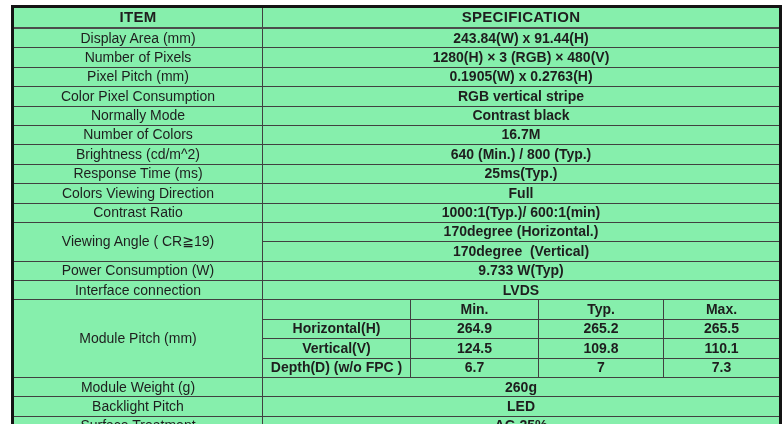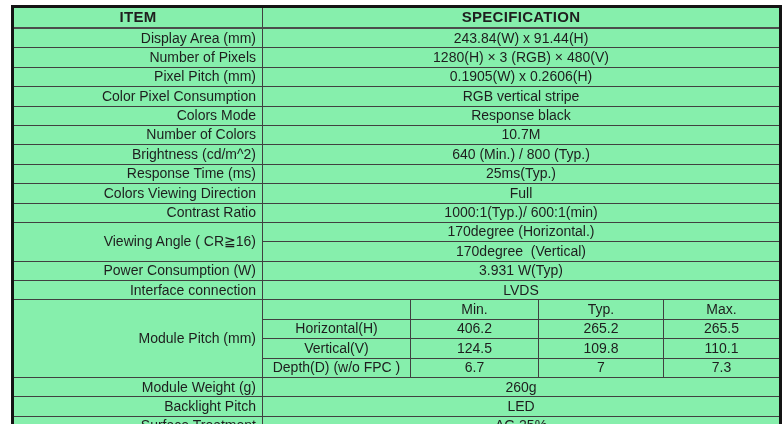--- a/index.html
+++ b/index.html
@@ -37,26 +37,27 @@
   }
   tr.header-row td {
     font-weight: bold;
     font-size: 15px;
     text-align: center;
     border-bottom: 2px solid #4c4c4c;
     height: 19px;
     letter-spacing: 0.3px;
   }
   td.item-cell {
-    text-align: right;
+    text-align: center;
     padding-left: 8px;
   }
   td.val-cell {
     text-align: center;
     white-space: pre;
+    font-weight: bold;
   }
 </style>
 </head>
 <body>
 
 <div class="sheet">
   <table class="spec-table">
     <colgroup>
       <col style="width:250px">
       <col style="width:148px">
@@ -74,78 +75,78 @@
     <tr>
       <td class="item-cell">Display Area (mm)</td>
       <td class="val-cell" colspan="4">243.84(W) x 91.44(H)</td>
     </tr>
     <tr>
       <td class="item-cell">Number of Pixels</td>
       <td class="val-cell" colspan="4">1280(H) × 3 (RGB) × 480(V)</td>
     </tr>
     <tr>
       <td class="item-cell">Pixel Pitch (mm)</td>
-      <td class="val-cell" colspan="4">0.1905(W) x 0.2606(H)</td>
+      <td class="val-cell" colspan="4">0.1905(W) x 0.2763(H)</td>
     </tr>
     <tr>
       <td class="item-cell">Color Pixel Consumption</td>
       <td class="val-cell" colspan="4">RGB vertical stripe</td>
     </tr>
     <tr>
-      <td class="item-cell">Colors Mode</td>
-      <td class="val-cell" colspan="4">Response black</td>
+      <td class="item-cell">Normally Mode</td>
+      <td class="val-cell" colspan="4">Contrast black</td>
     </tr>
     <tr>
       <td class="item-cell">Number of Colors</td>
-      <td class="val-cell" colspan="4">10.7M</td>
+      <td class="val-cell" colspan="4">16.7M</td>
     </tr>
     <tr>
       <td class="item-cell">Brightness (cd/m^2)</td>
       <td class="val-cell" colspan="4">640 (Min.) / 800 (Typ.)</td>
     </tr>
     <tr>
       <td class="item-cell">Response Time (ms)</td>
       <td class="val-cell" colspan="4">25ms(Typ.)</td>
     </tr>
     <tr>
       <td class="item-cell">Colors Viewing Direction</td>
       <td class="val-cell" colspan="4">Full</td>
     </tr>
     <tr>
       <td class="item-cell">Contrast Ratio</td>
       <td class="val-cell" colspan="4">1000:1(Typ.)/ 600:1(min)</td>
     </tr>
 
     <tr>
-      <td class="item-cell" rowspan="2">Viewing Angle ( CR≧16)</td>
+      <td class="item-cell" rowspan="2">Viewing Angle ( CR≧19)</td>
       <td class="val-cell" colspan="4">170degree (Horizontal.)</td>
     </tr>
     <tr>
       <td class="val-cell" colspan="4">170degree  (Vertical)</td>
     </tr>
 
     <tr>
       <td class="item-cell">Power Consumption (W)</td>
-      <td class="val-cell" colspan="4">3.931 W(Typ)</td>
+      <td class="val-cell" colspan="4">9.733 W(Typ)</td>
     </tr>
     <tr>
       <td class="item-cell">Interface connection</td>
       <td class="val-cell" colspan="4">LVDS</td>
     </tr>
 
     <tr>
       <td class="item-cell" rowspan="4">Module Pitch (mm)</td>
       <td class="val-cell"></td>
       <td class="val-cell">Min.</td>
       <td class="val-cell">Typ.</td>
       <td class="val-cell">Max.</td>
     </tr>
     <tr>
       <td class="val-cell">Horizontal(H)</td>
-      <td class="val-cell">406.2</td>
+      <td class="val-cell">264.9</td>
       <td class="val-cell">265.2</td>
       <td class="val-cell">265.5</td>
     </tr>
     <tr>
       <td class="val-cell">Vertical(V)</td>
       <td class="val-cell">124.5</td>
       <td class="val-cell">109.8</td>
       <td class="val-cell">110.1</td>
     </tr>
     <tr>

